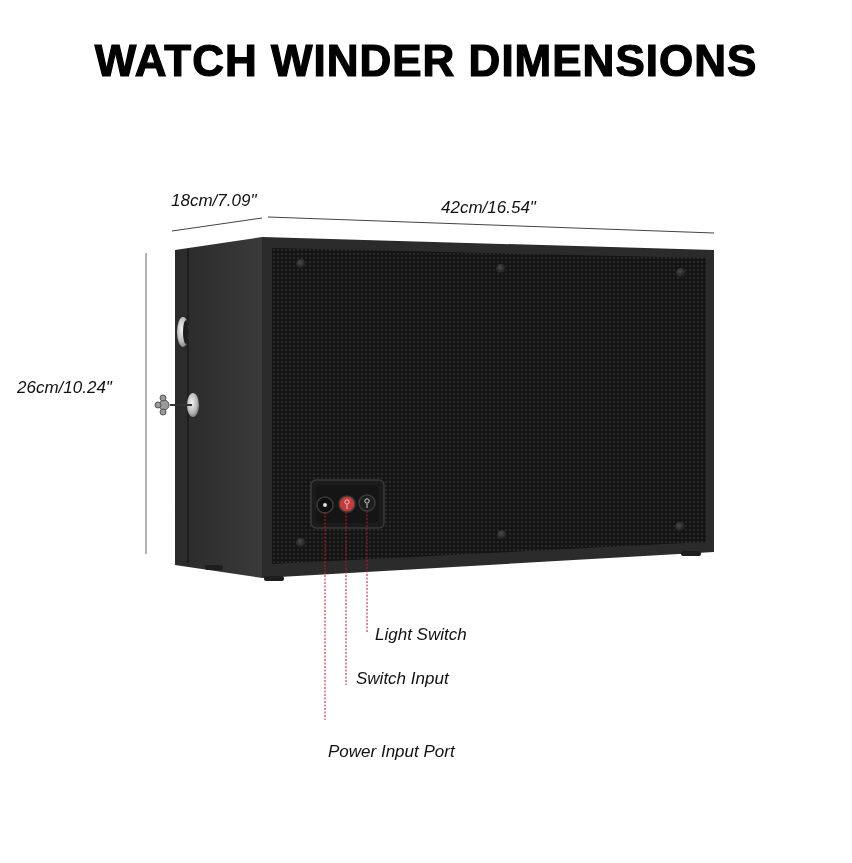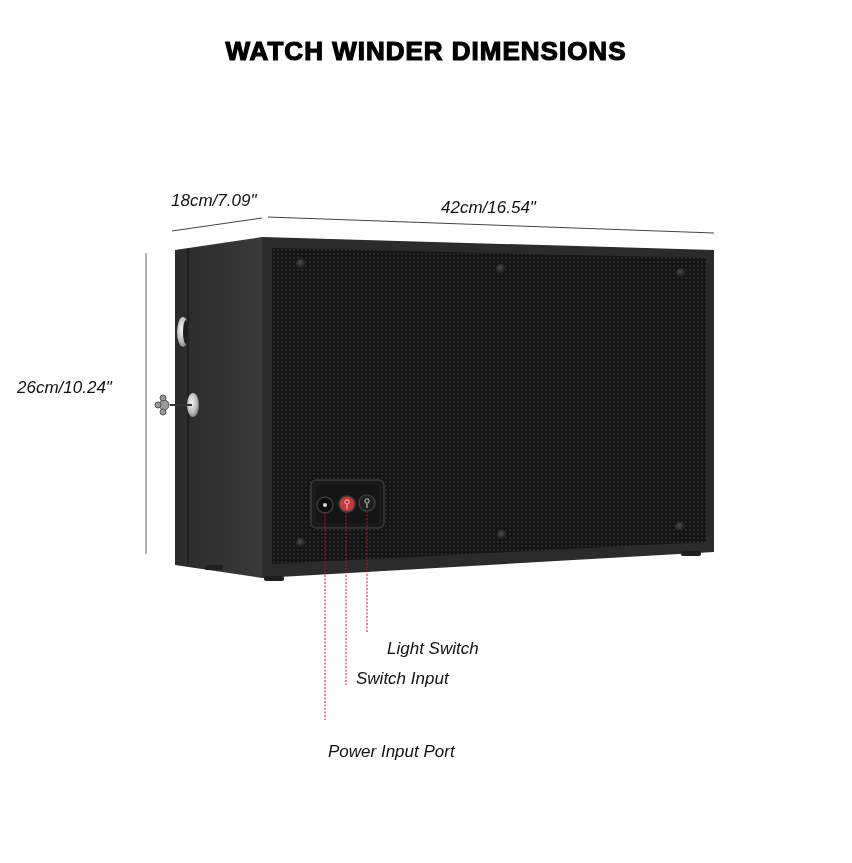--- a/index.html
+++ b/index.html
@@ -1,17 +1,17 @@
 <!DOCTYPE html>
 <html><head>
 <meta charset="utf-8">
 <style>
   html, body { margin:0; padding:0; background:#ffffff; }
   body { width:852px; height:863px; position:relative; overflow:hidden; font-family:"Liberation Sans", sans-serif; }
-  .title { position:absolute; left:0; top:36px; width:852px; text-align:center; font-family:"Liberation Sans", sans-serif; font-weight:900; font-size:26px; letter-spacing:1px; color:#000; -webkit-text-stroke:1.2px #000; }
+  .title { position:absolute; left:0; top:36px; width:852px; text-align:center; font-family:"Liberation Sans", sans-serif; font-weight:900; font-size:44px; letter-spacing:1px; color:#000; -webkit-text-stroke:1.2px #000; }
   .dim { position:absolute; font-style:italic; font-size:17px; color:#111; white-space:nowrap; }
   .callout { position:absolute; font-style:italic; font-size:17px; color:#111; white-space:nowrap; }
   svg.scene { position:absolute; left:0; top:0; }
 </style>
 </head>
 <body>
 
 <div class="title">WATCH WINDER DIMENSIONS</div>
 
 <svg class="scene" width="852" height="863" viewBox="0 0 852 863">
@@ -99,15 +99,15 @@
     <line x1="325" y1="512" x2="325" y2="720"></line>
     <line x1="346" y1="512" x2="346" y2="685"></line>
     <line x1="367" y1="511" x2="367" y2="633"></line>
   </g>
 </svg>
 
 <div class="dim" style="left:171px; top:191px;">18cm/7.09"</div>
 <div class="dim" style="left:441px; top:198px;">42cm/16.54"</div>
 <div class="dim" style="left:17px; top:378px;">26cm/10.24"</div>
 
-<div class="callout" style="left:375px; top:639px;margin-left:12px;">Light Switch</div>
+<div class="callout" style="left:375px; top:625px;">Light Switch</div>
 <div class="callout" style="left:356px; top:669px;">Switch Input</div>
 <div class="callout" style="left:328px; top:742px;">Power Input Port</div>
 
 </body></html>

